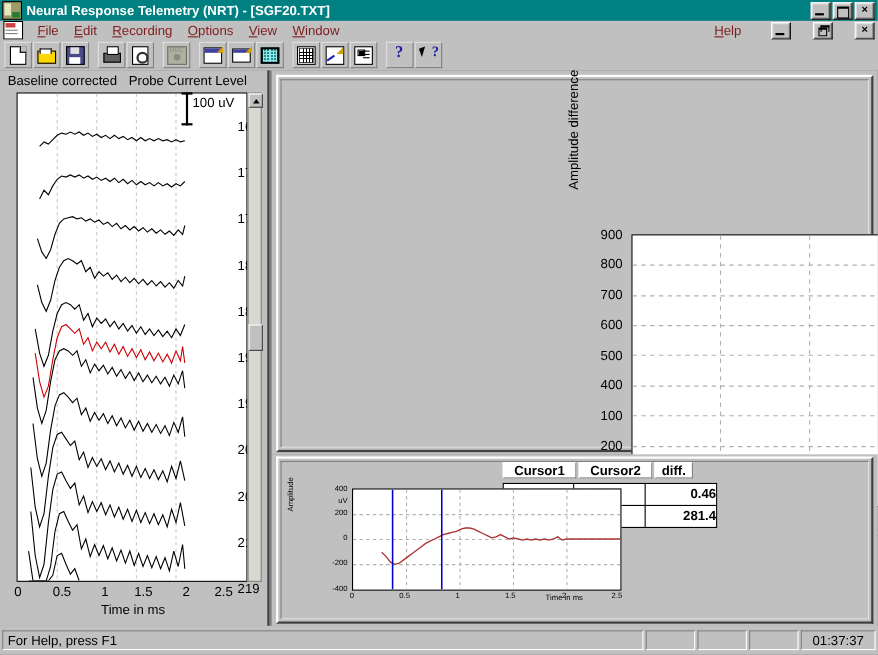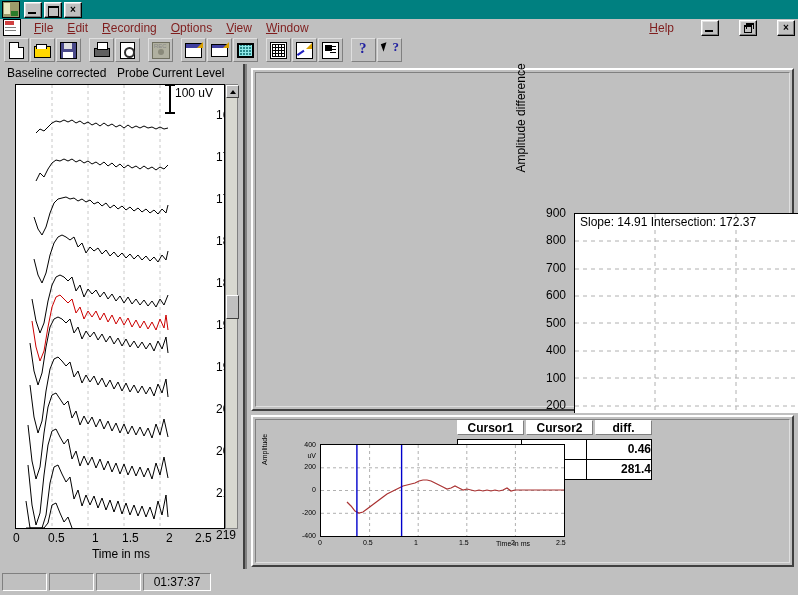--- a/index.html
+++ b/index.html
@@ -253,20 +253,21 @@
   }
   svg{display:block;}
 </style>
 </head>
 <body>
 
 <div class="app">
 
   <div class="titlebar">
     <div class="app-icon"></div>
+    <div class="title-text">Neural Response Telemetry (NRT)  - [SGF20.TXT]</div>
     <div class="winbtns">
       <div class="winbtn glyph-min"></div>
       <div class="winbtn glyph-max"></div>
       <div class="winbtn glyph-close">×</div>
     </div>
   </div>
 
   <div class="menubar">
     <div class="doc-icon"></div>
     <div class="menu-item"><u>F</u><span title="File">ile</span></div>
@@ -455,39 +456,38 @@
               <ellipse cx="328.1" cy="121.7" rx="4" ry="2.6"></ellipse>
               <ellipse cx="336.1" cy="101.2" rx="4" ry="2.6"></ellipse>
               <ellipse cx="344.2" cy="71.2" rx="4" ry="2.6"></ellipse>
               <ellipse cx="312.0" cy="166.7" rx="4" ry="2.6" fill="#cc0000"></ellipse>
             </g>
 
             <ellipse cx="312.0" cy="166.7" rx="4" ry="2.6" fill="#cc0000"></ellipse>
           </svg>
         </div>
 
-        <div class="slope-box">Slope:  14.91 Intersection:  172.37</div>
 
         <div class="xlab" style="left:313px;top:392px">0</div>
         <div class="xlab" style="left:390px;top:392px">50</div>
         <div class="xlab" style="left:467px;top:392px">100</div>
 
         <div class="xlabel-main">Probe Current Level</div>
 
       </div>
         </div>
     </div>
 
     <div class="panel-bot">
       <div class="pb-frame">
           <div class="pb-inner">
 
         <div class="cur-hdr" style="left:201px;width:67px;">Cursor1</div>
         <div class="cur-hdr" style="left:270px;width:67px;">Cursor2</div>
-        <div class="cur-hdr" style="left:339px;width:57px;">diff.</div>
+        <div class="cur-hdr" style="left:339px;width:35px;">diff.</div>
 
         <div class="cur-table">
           <div class="cur-cell">0.37</div>
           <div class="cur-cell">0.83</div>
           <div class="cur-cell lastcol">0.46</div>
           <div class="cur-cell lastrow">-187.8</div>
           <div class="cur-cell lastrow">93.6</div>
           <div class="cur-cell lastcol lastrow">281.4</div>
         </div>
 
@@ -526,19 +526,20 @@
         <div class="b-xlab" style="left:300px;top:119px">2.5</div>
         <div class="b-xtitle">Time in ms</div>
 
       </div>
         </div>
     </div>
 
   </div>
 
   <div class="statusbar">
+    <div class="sb-main">For Help, press F1</div>
     <div class="sb-pane"></div>
     <div class="sb-pane"></div>
     <div class="sb-pane"></div>
     <div class="sb-clock">01:37:37</div>
   </div>
 
 </div>
 
 </body></html>

